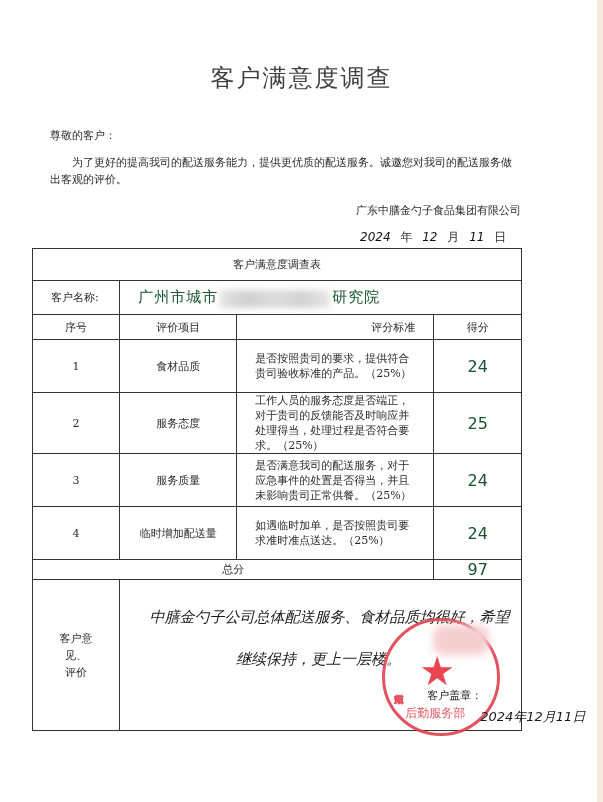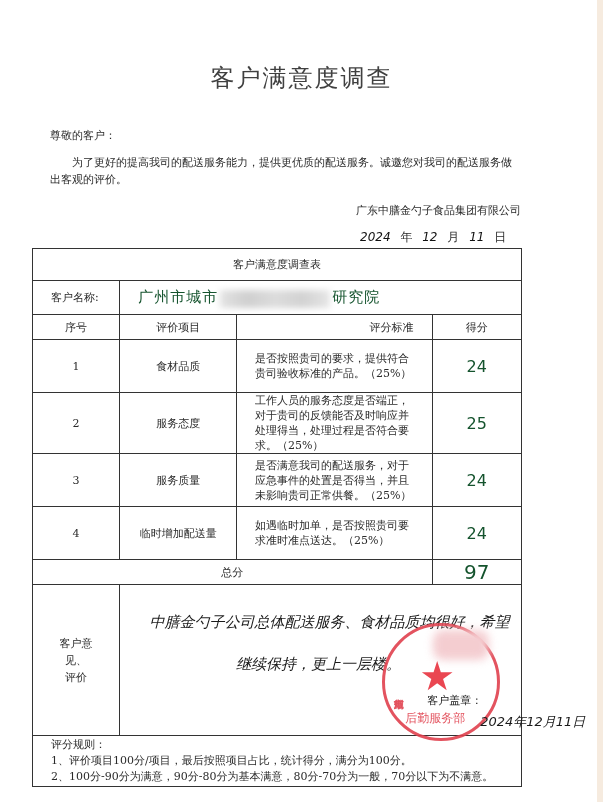--- a/index.html
+++ b/index.html
@@ -53,21 +53,21 @@
     filter: blur(3px); margin: 0 2px;
   }
   .hdr-row td { height: 24px; text-align: center; }
   .item-row td { height: 52px; }
   .c-no { text-align: center; width: 52px; }
   .c-item { text-align: center; width: 82px; white-space: nowrap; }
   .c-crit { text-align: left; line-height: 15px; font-size: 11px; width: 240px; }
   .c-score { text-align: center; width: 72px; }
   .c-score .hand { font-size: 16px; }
   .total-row td { height: 18px; text-align: center; }
-  .total-row .hand { font-size: 20px; }
+  .total-row .hand { font-size: 16px; }
   .comment-row td { height: 150px; text-align: center; }
   .comment-label { text-align: center; line-height: 17px; }
   .comment-cell { position: relative; vertical-align: top !important; }
   .comment-text {
     position: absolute; left: 26px; top: 16px; right: 8px;
     font-size: 15px; line-height: 42px; color: #1a1a1a;
     font-family: "DejaVu Sans", sans-serif; font-style: italic;
   }
   .comment-text .l2 { display:block; margin-left: -22px; }
   .stamp {
@@ -181,21 +181,14 @@
       <div class="stamp">
         <div class="stamp-blur"></div>
         <div class="stamp-ring">广州市城市规划</div>
         <div class="stamp-star">★</div>
         <div class="stamp-dept">后勤服务部</div>
       </div>
       <div class="stamp-label">客户盖章：</div>
       <div class="sign-date">2024年12月11日</div>
     </td>
   </tr>
-  <tr class="rules-row">
-    <td colspan="4">
-      <p>评分规则：</p>
-      <p>1、评价项目100分/项目，最后按照项目占比，统计得分，满分为100分。</p>
-      <p>2、100分-90分为满意，90分-80分为基本满意，80分-70分为一般，70分以下为不满意。</p>
-    </td>
-  </tr>
 </tbody>
   </table>
 
 </body></html>

